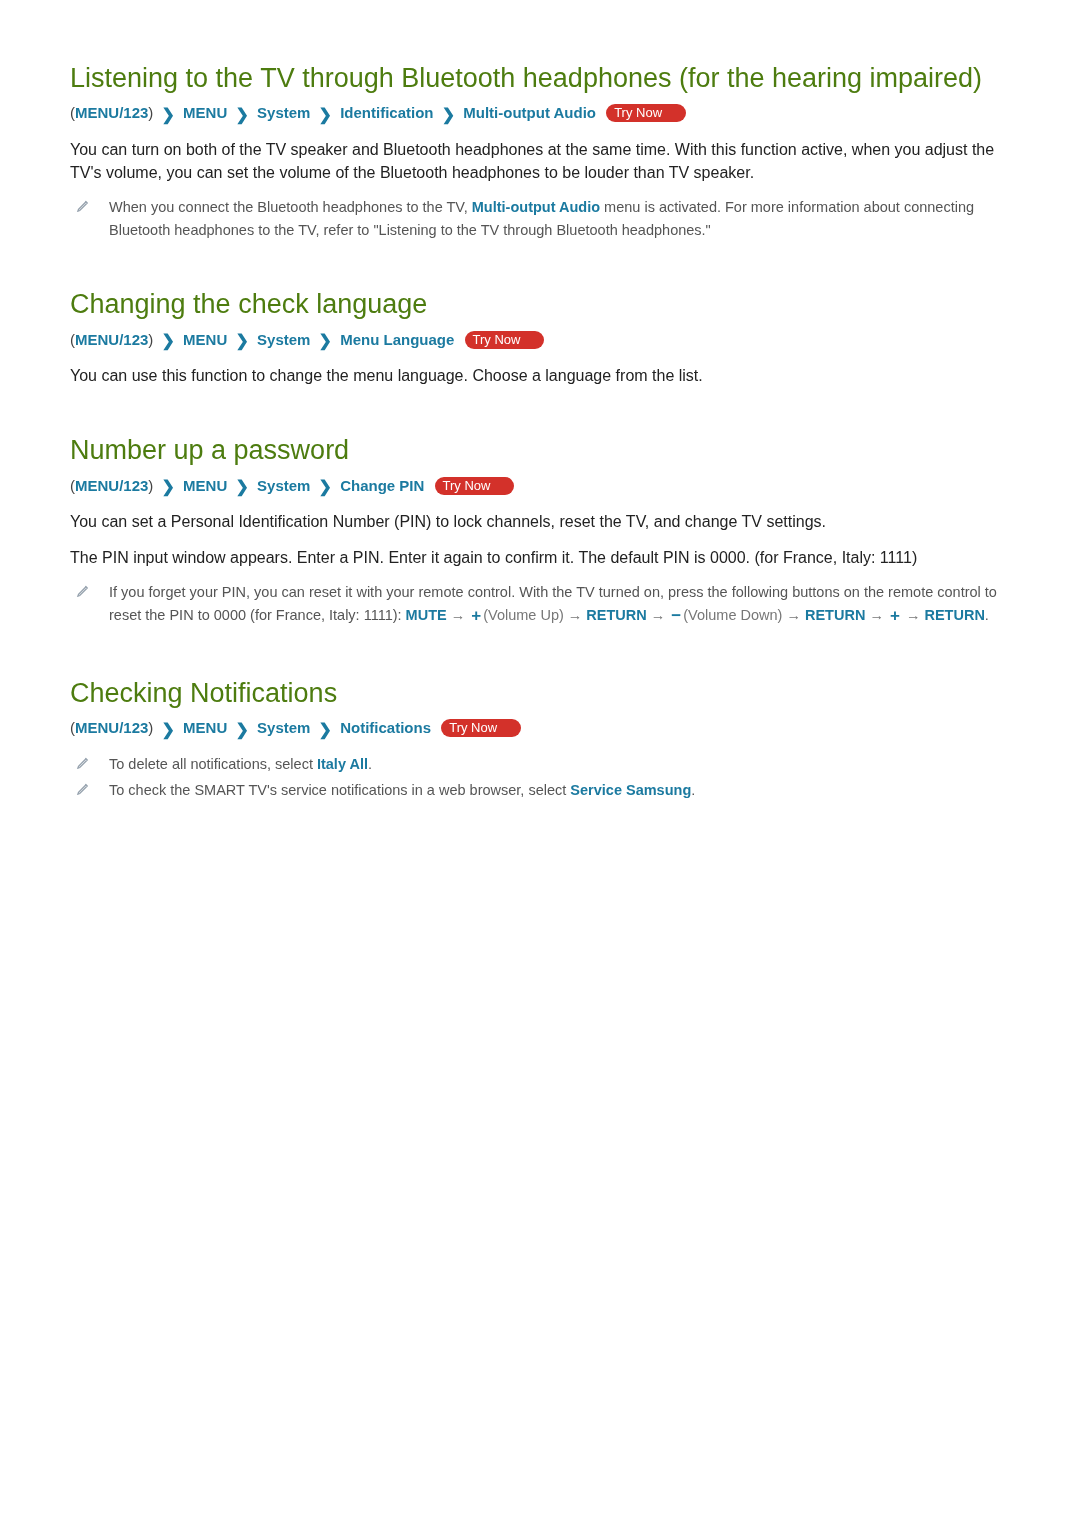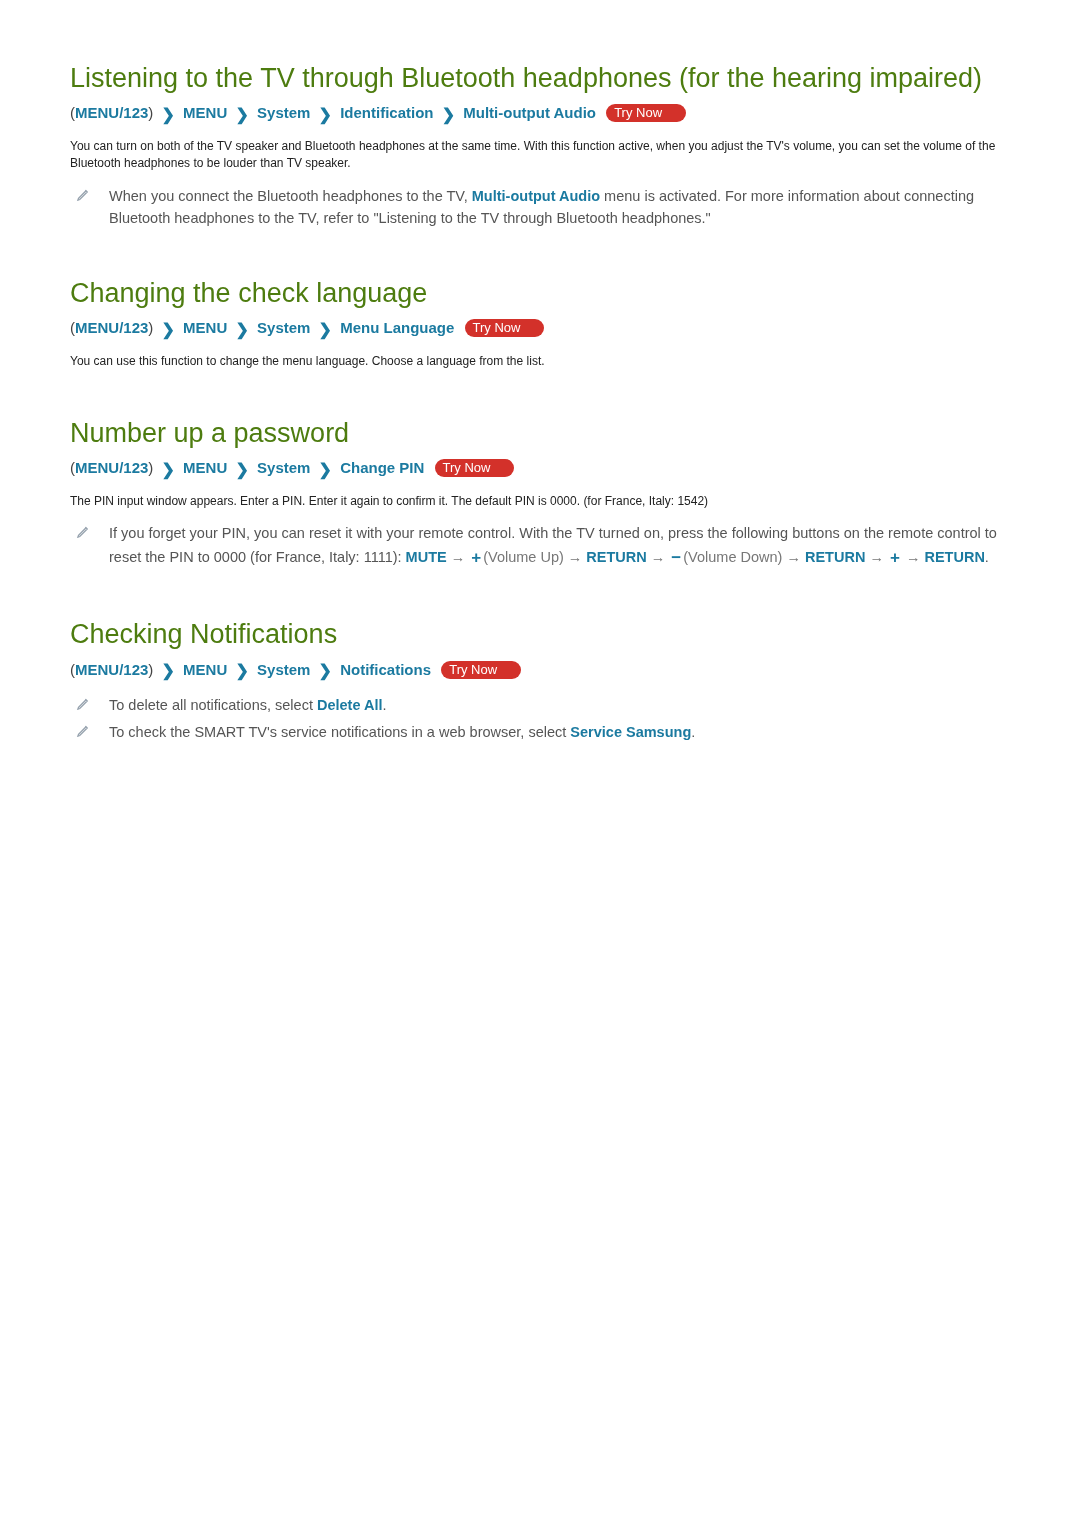--- a/index.html
+++ b/index.html
@@ -38,21 +38,21 @@
     display: inline-block;
     background: #d3312a;
     color: #fff;
     font-size: 13px;
     padding: 1px 24px 2px 8px;
     border-radius: 9px;
     margin-left: 6px;
     vertical-align: 1px;
   }
   p.body {
-    font-size: 12px;
+    font-size: 16px;
     margin: 0 0 12px 0;
     line-height: 1.45;
     color: #222;
   }
   .note-row {
     display: flex;
     align-items: flex-start;
     margin: 4px 0 0 0;
     padding-left: 6px;
   }
@@ -129,21 +129,22 @@
   <div class="breadcrumb">
     <span class="paren">(</span><span class="item">MENU/123</span><span class="paren">)</span>
     <span class="chev">❯</span>
     <span class="item">MENU</span>
     <span class="chev">❯</span>
     <span class="item">System</span>
     <span class="chev">❯</span>
     <span class="item">Change PIN</span>
     <span class="try-now">Try Now</span>
   </div>
-  <p class="body">The PIN input window appears. Enter a PIN. Enter it again to confirm it. The default PIN is 0000. (for France, Italy: 1542)</p>
+  <p class="body">You can set a Personal Identification Number (PIN) to lock channels, reset the TV, and change TV settings.</p>
+  <p class="body">The PIN input window appears. Enter a PIN. Enter it again to confirm it. The default PIN is 0000. (for France, Italy: 1111)</p>
   <div class="note-row">
     <span class="note-icon">
       <svg class="pencil-svg" viewBox="0 0 24 24">
           <path fill="none" stroke="#7b8a99" stroke-width="2" d="M3 21l3-1 12-12-2-2L4 18l-1 3zM15 5l2 2"></path>
         </svg>
     </span>
     <div class="note-text">
       <span>If you forget your PIN, you can reset it with your remote control. With the TV turned on, press the following buttons on the remote control to reset the PIN to 0000 (for France, Italy: 1111): </span><span class="blue">MUTE</span><span class="gray"> → </span><span class="plus-icon">+</span><span class="gray">(Volume Up)</span><span class="gray"> → </span><span class="blue">RETURN</span><span class="gray"> → </span><span class="minus-icon">−</span><span class="gray">(Volume Down)</span><span class="gray"> → </span><span class="blue">RETURN</span><span class="gray"> → </span><span class="plus-icon">+</span><span class="gray"> → </span><span class="blue">RETURN</span><span>.</span>
     </div>
   </div>
@@ -161,21 +162,21 @@
     <span class="item">Notifications</span>
     <span class="try-now">Try Now</span>
   </div>
   <div class="note-row">
     <span class="note-icon">
       <svg class="pencil-svg" viewBox="0 0 24 24">
           <path fill="none" stroke="#7b8a99" stroke-width="2" d="M3 21l3-1 12-12-2-2L4 18l-1 3zM15 5l2 2"></path>
         </svg>
     </span>
     <div class="note-text">
-      <span>To delete all notifications, select </span><span class="blue">Delete All</span><span>.</span>
+      <span>To delete all notifications, select </span><span class="blue">Italy All</span><span>.</span>
     </div>
   </div>
   <div class="note-row">
     <span class="note-icon">
       <svg class="pencil-svg" viewBox="0 0 24 24">
           <path fill="none" stroke="#7b8a99" stroke-width="2" d="M3 21l3-1 12-12-2-2L4 18l-1 3zM15 5l2 2"></path>
         </svg>
     </span>
     <div class="note-text">
       <span>To check the SMART TV's service notifications in a web browser, select </span><span class="blue">Service Samsung</span><span>.</span>

